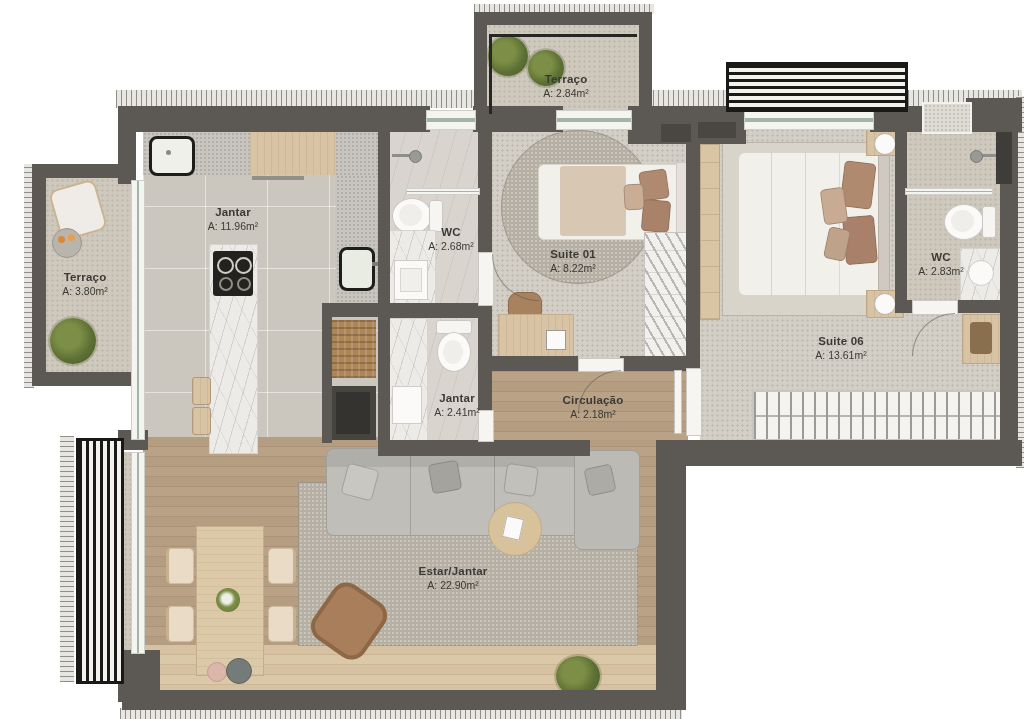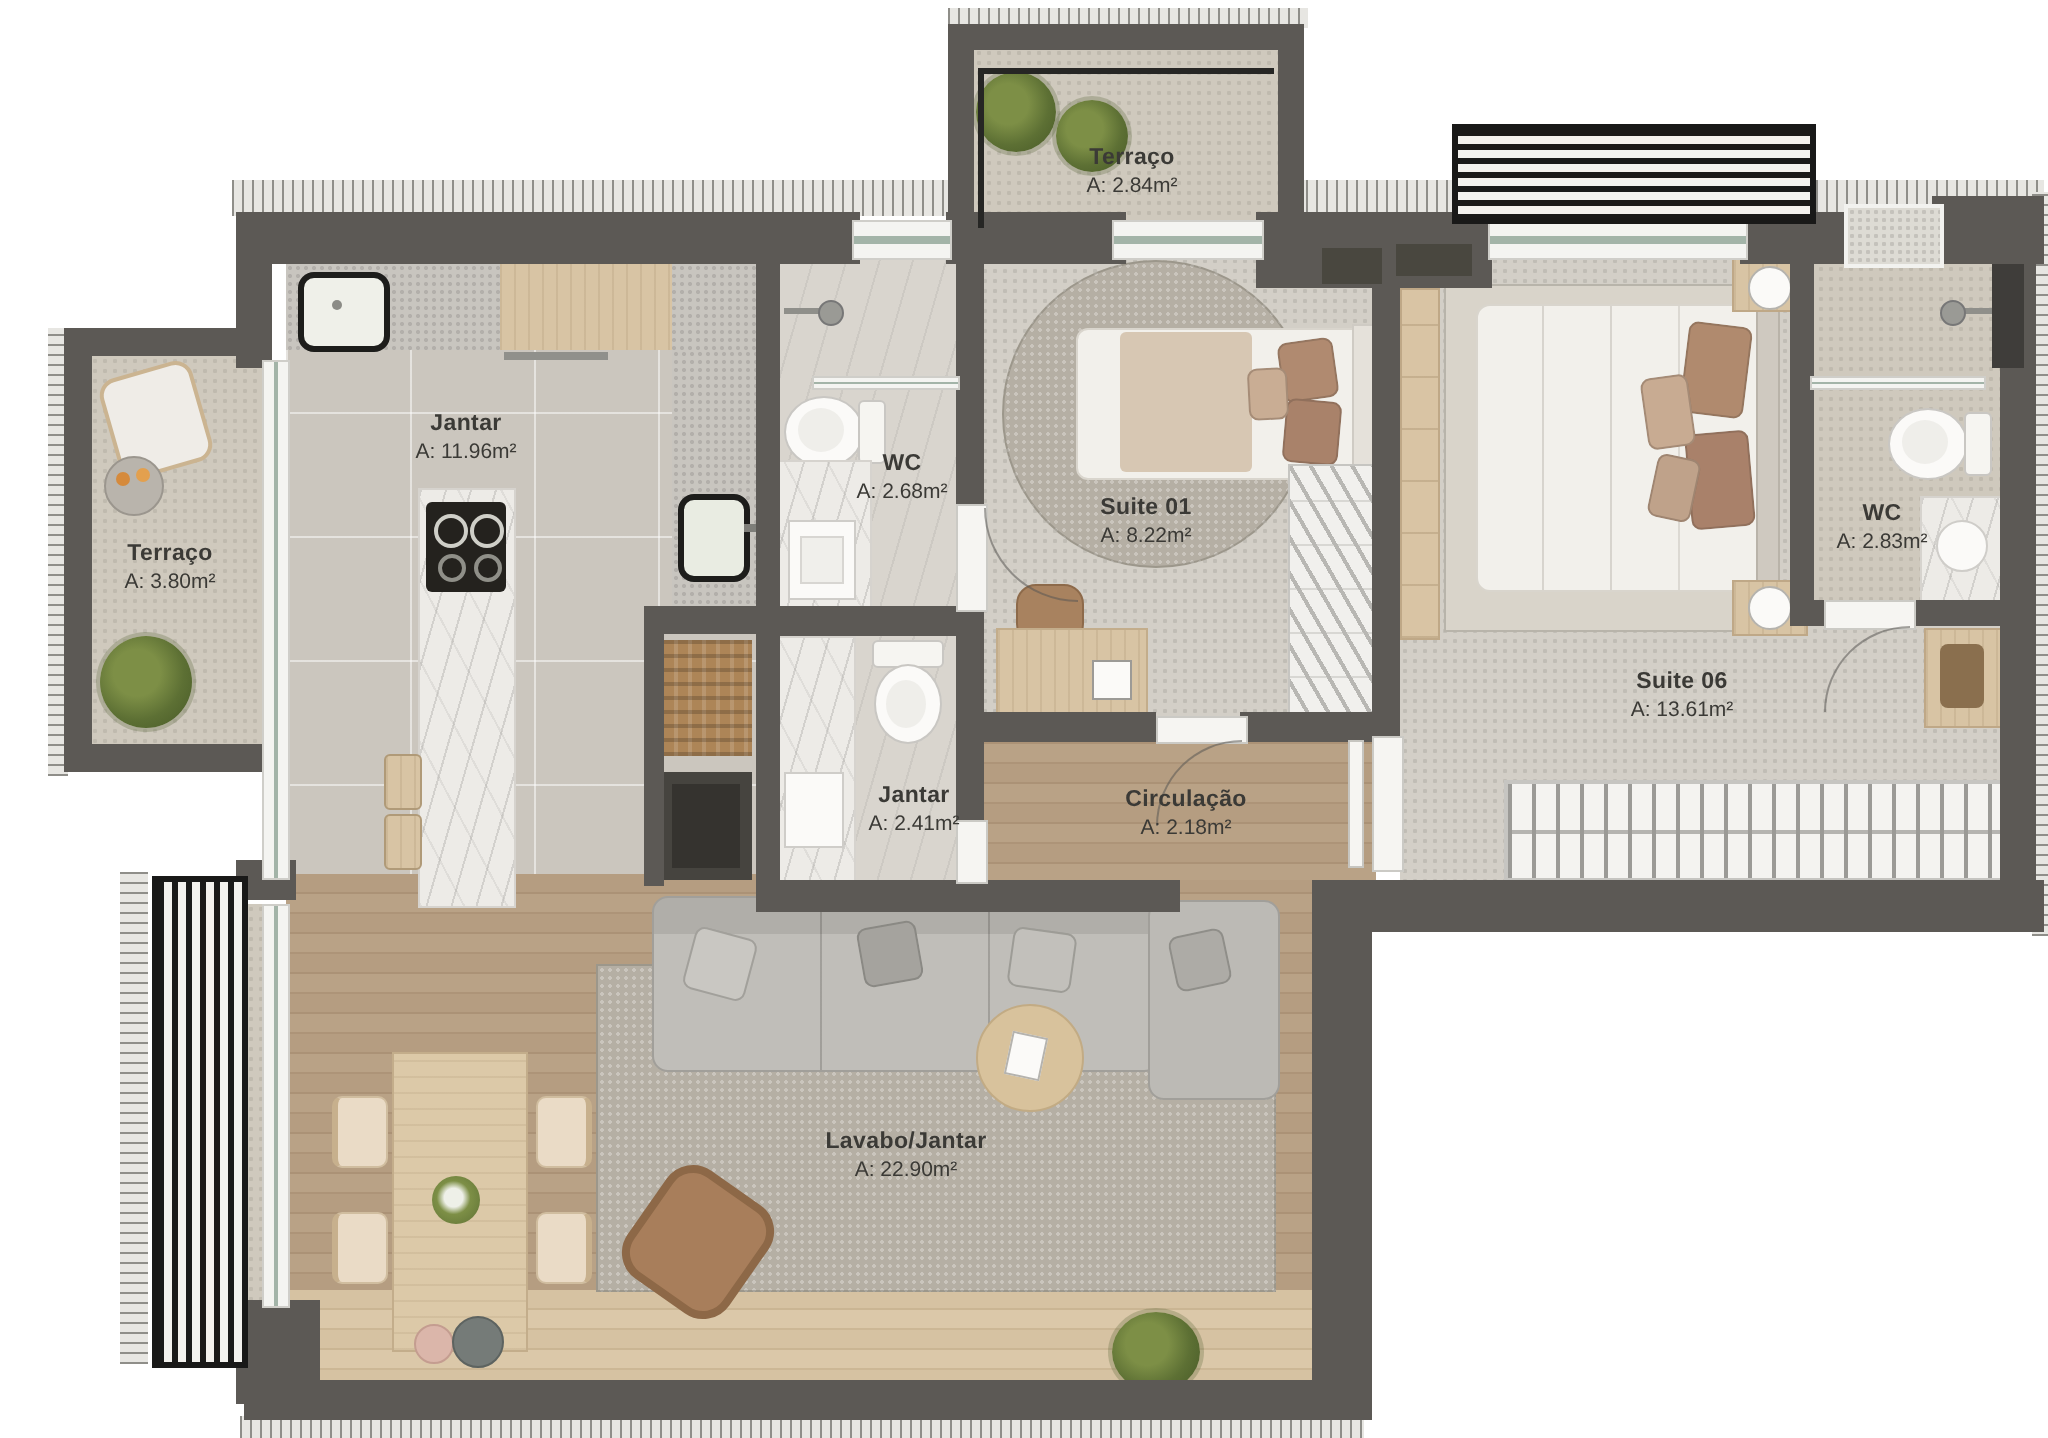--- a/index.html
+++ b/index.html
@@ -253,17 +253,17 @@
   </div>
   <div class="abs lbl z7" style="left:457px;top:405px;">
     <span class="rname">Jantar</span>
     <span class="rarea">A: 2.41m²</span>
   </div>
   <div class="abs lbl z7" style="left:593px;top:407px;">
     <span class="rname">Circulação</span>
     <span class="rarea">A: 2.18m²</span>
   </div>
   <div class="abs lbl z7" style="left:453px;top:578px;">
-    <span class="rname">Lavabo/Jantar</span>
+    <span class="rname">Estar/Jantar</span>
     <span class="rarea">A: 22.90m²</span>
   </div>
 
 </div>
 
 </body></html>

